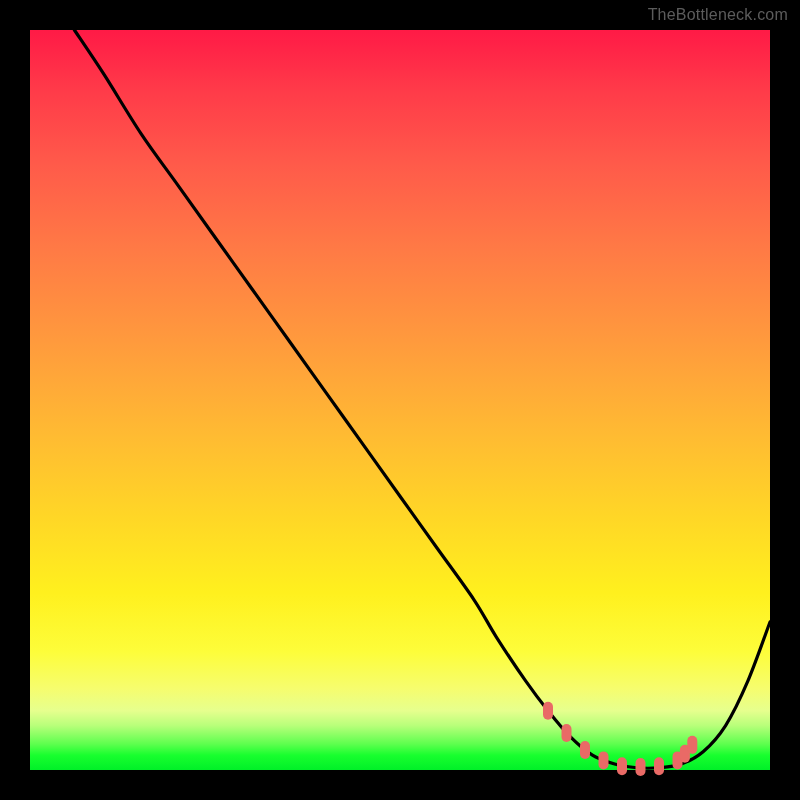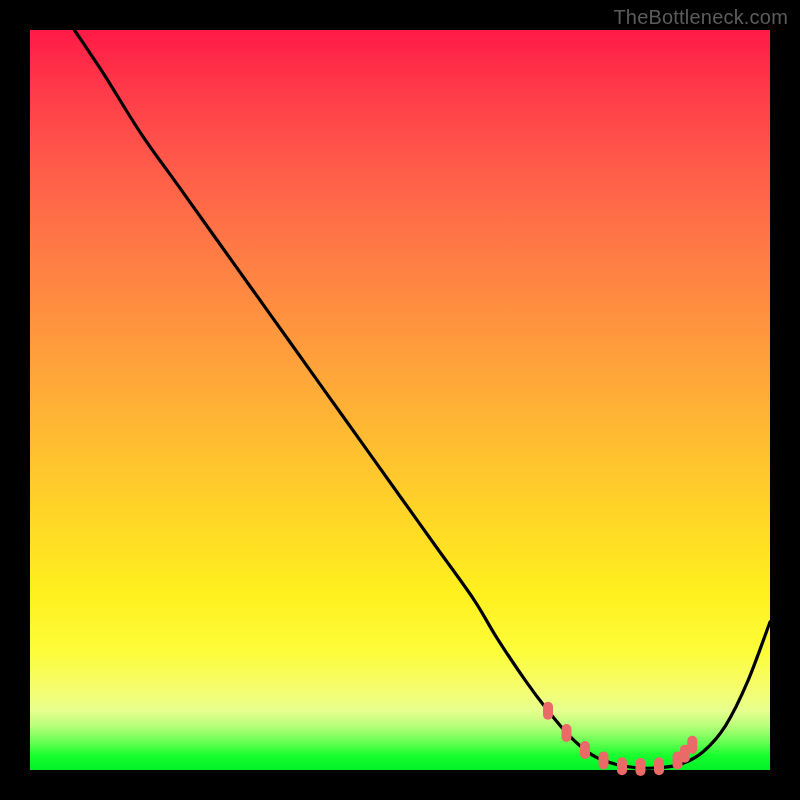--- a/index.html
+++ b/index.html
@@ -41,21 +41,21 @@
       #5dff4e 96.5%,
       #18ff2e 98%,
       #00f028 100%
     );
   }
   .attribution {
     position: absolute;
     top: 6px;
     right: 12px;
     color: #5c5c5c;
-    font-size: 20px;
+    font-size: 16px;
     font-weight: 400;
     letter-spacing: 0.2px;
     user-select: none;
   }
   svg.curve {
     position: absolute;
     left: 0;
     top: 0;
     width: 740px;
     height: 740px;

